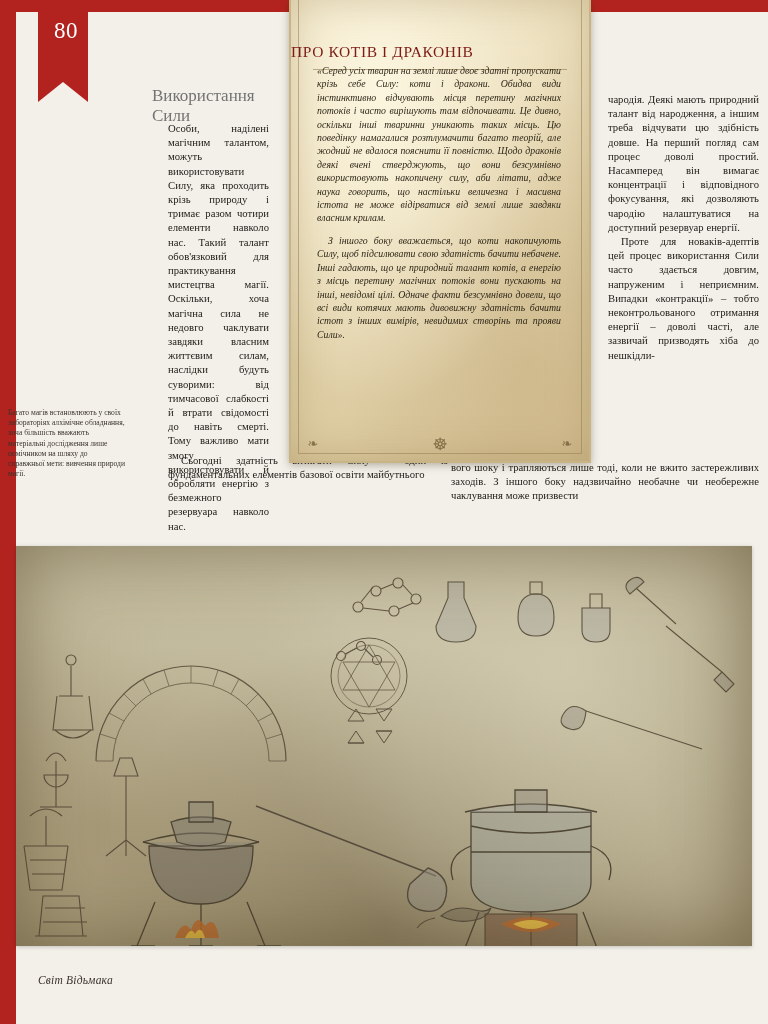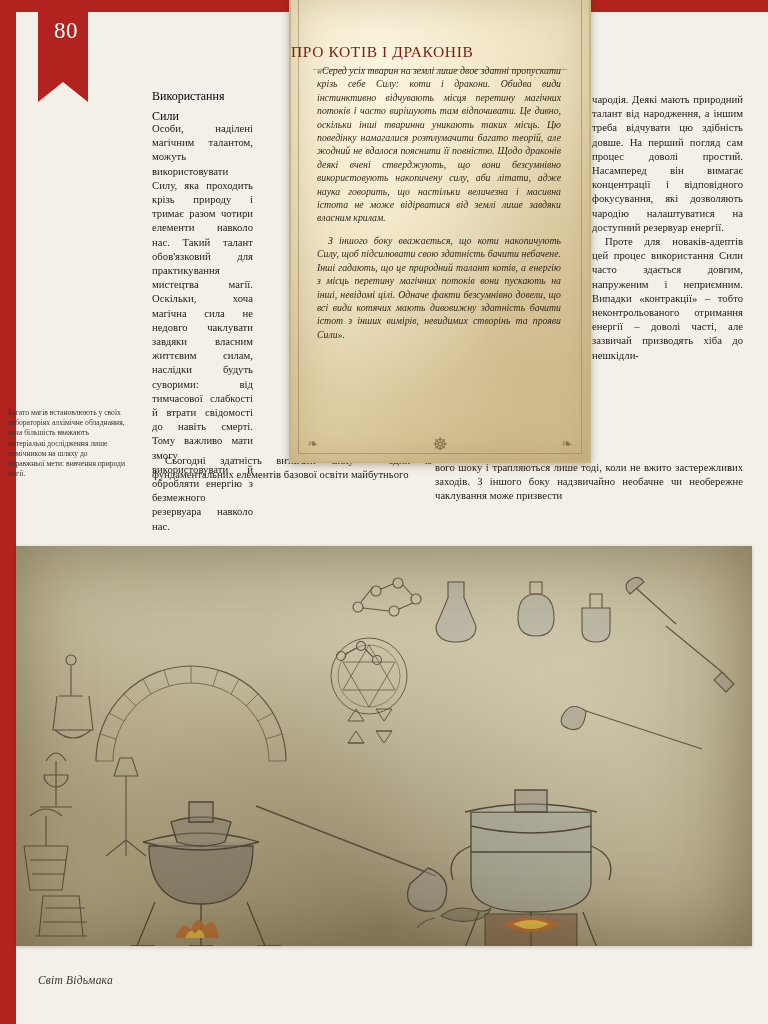--- a/index.html
+++ b/index.html
@@ -70,34 +70,35 @@
     padding-left: 16px;
   }
 
   
   .col {
     position: absolute;
     font-size: 10.7px;
     line-height: 14.2px;
     text-align: justify;
     color: #25211c;
+    padding-left: 16px;
   }
   .col p {
     margin: 0 0 0 0;
     text-indent: 13px;
   }
   .col p.first { text-indent: 0; }
 
   .heading {
     position: absolute;
     left: 152px;
     top: 86px;
     width: 100px;
-    color: #000000;
-    font-size: 12px;
+    color: #737373;
+    font-size: 17px;
     line-height: 20px;
     font-family: "Liberation Serif", serif;
   }
 
   #col1 {
     left: 152px;
     top: 121px;
     width: 101px;
   }
   #col1b {

